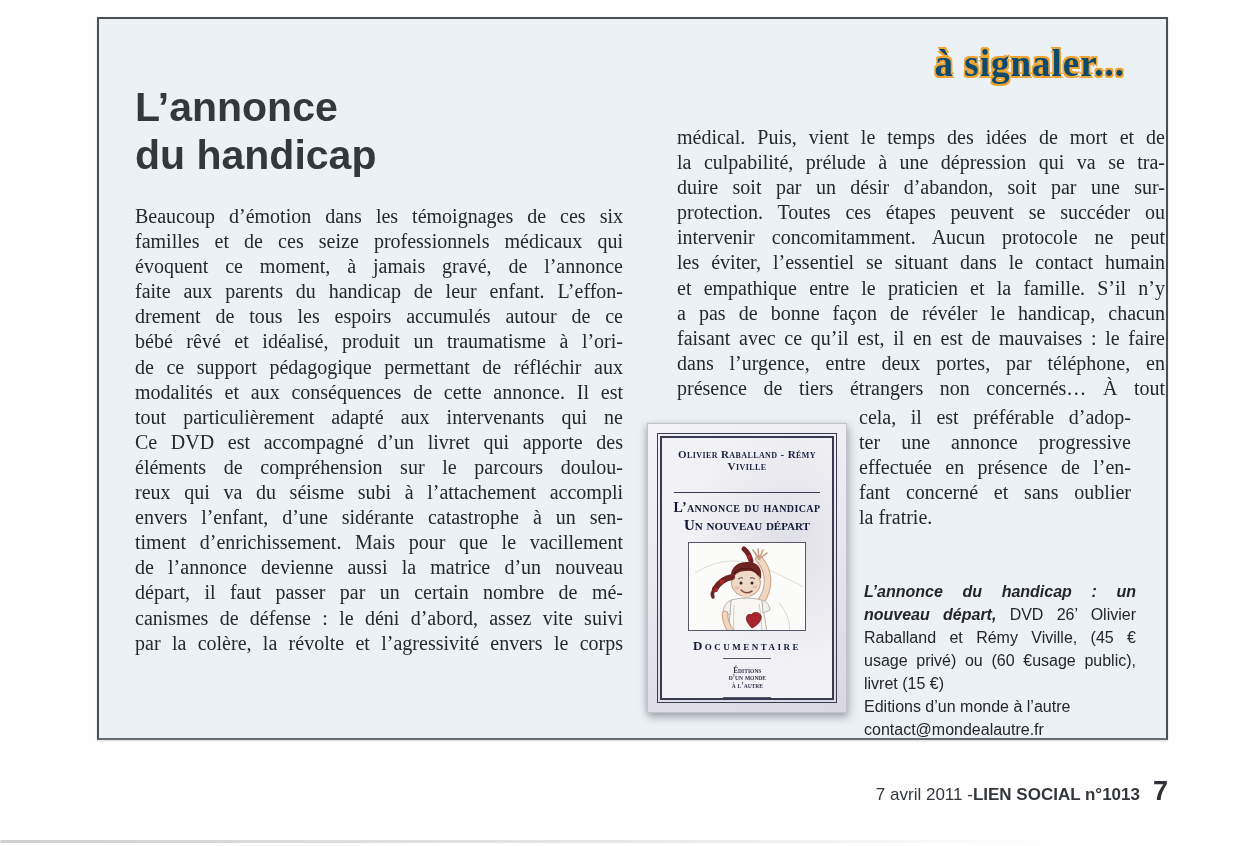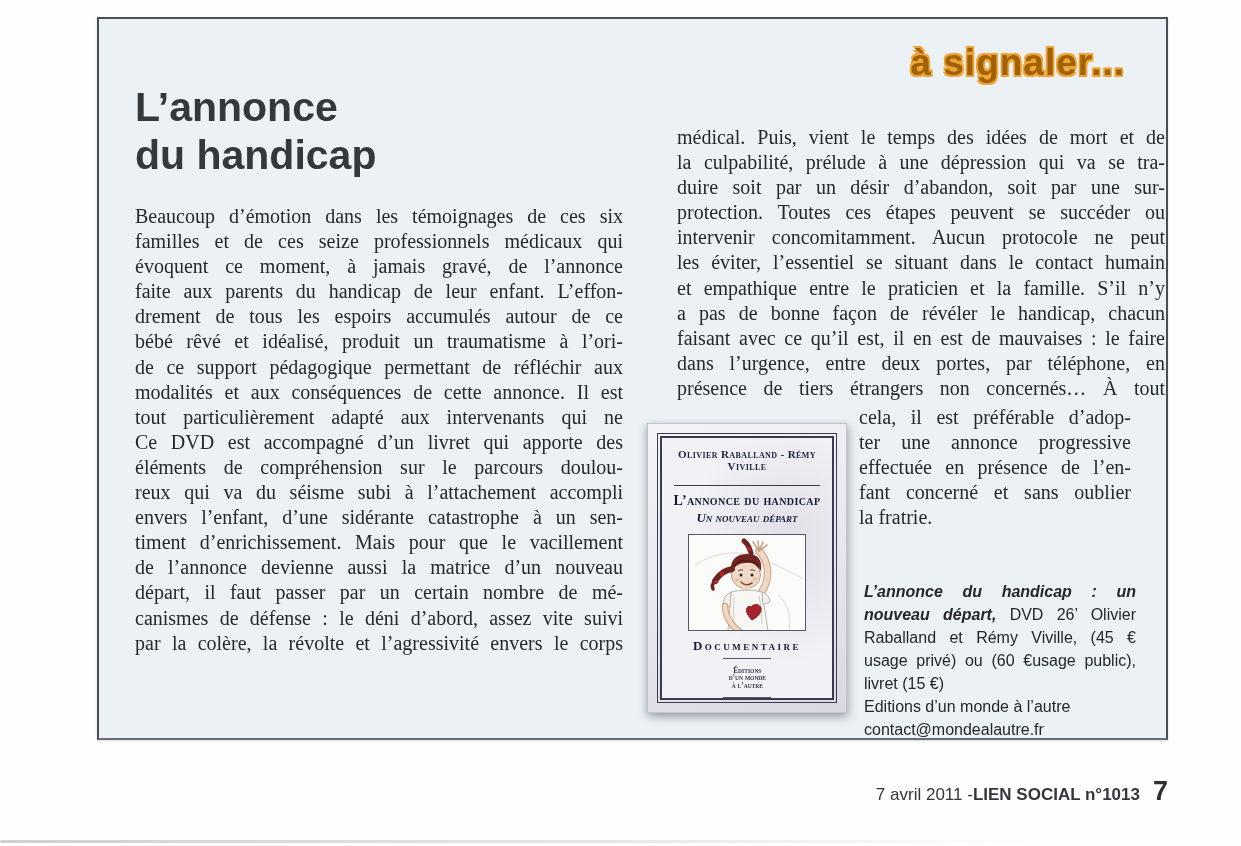--- a/index.html
+++ b/index.html
@@ -16,23 +16,23 @@
     position: absolute; left: 97px; top: 17px;
     width: 1071px; height: 723px;
     background: #ebf1f4;
     border: 2px solid #4c4f52;
     border-bottom-color: #6a6d70;
     box-shadow: 0 1px 2px rgba(0,0,0,.15);
   }
   
   .section-label {
     position: absolute; top: 23px; right: 41px;
-    font-family: Liberation Sans, sans-serif;
+    font-family: Liberation Serif, serif;
     font-size: 37px; font-weight: 700; letter-spacing: 1px;
-    color: #a16207;
+    color: #0c4a6e;
     text-shadow: -1.6px -1.6px 0 #efa332, 1.6px -1.6px 0 #efa332,
                  -1.6px 1.6px 0 #efa332, 1.6px 1.6px 0 #efa332;
     text-align: right;
   }
   
   .title {
     position: absolute; left: 36px; top: 64px;
     font-family: "Liberation Sans", sans-serif;
     font-size: 41px; font-weight: 600; color: #35383a;
     line-height: 48px; letter-spacing: 0px;
@@ -68,30 +68,30 @@
     background:
       radial-gradient(ellipse at 75% 40%, rgba(190,190,205,.35) 0%, rgba(190,190,205,0) 55%),
       #f2f1f5;
     display: flex; flex-direction: column; align-items: center;
     font-family: "Liberation Serif", serif;
     color: #1b2240;
   }
   .cover-authors {
     margin-top: 10px; font-variant: small-caps; font-weight: 700;
     font-size: 11px; letter-spacing: .4px; color: #1b2240;
-    border-bottom: 1px solid #3a3a50; padding-bottom: 13px; width: 86%;
+    border-bottom: 1px solid #3a3a50; padding-bottom: 20px; width: 86%;
     text-align: center;
   }
   .cover-title {
     margin-top: 7px; font-variant: small-caps; font-weight: 700;
     font-size: 14px; letter-spacing: .4px; color: #121a38; text-align: center;
   }
   .cover-subtitle {
-    margin-top: 1px; font-variant: small-caps; font-weight: 700; font-style: italic;
-    font-size: 13px; color: #121a38; text-align: center;
+    margin-top: 1px; font-variant: small-caps; font-weight: 700; 
+    font-size: 15px; color: #121a38; text-align: center;
   }
   .cover-illustration {
     margin-top: 8px; width: 118px; height: 136px;
     border: 1px solid #56566a; background: #fbfbfa; overflow: hidden;
   }
   .cover-genre {
     margin-top: 7px; font-variant: small-caps; font-weight: 700;
     font-size: 13px; letter-spacing: 2.5px; color: #121a38;
   }
   .cover-publisher {

